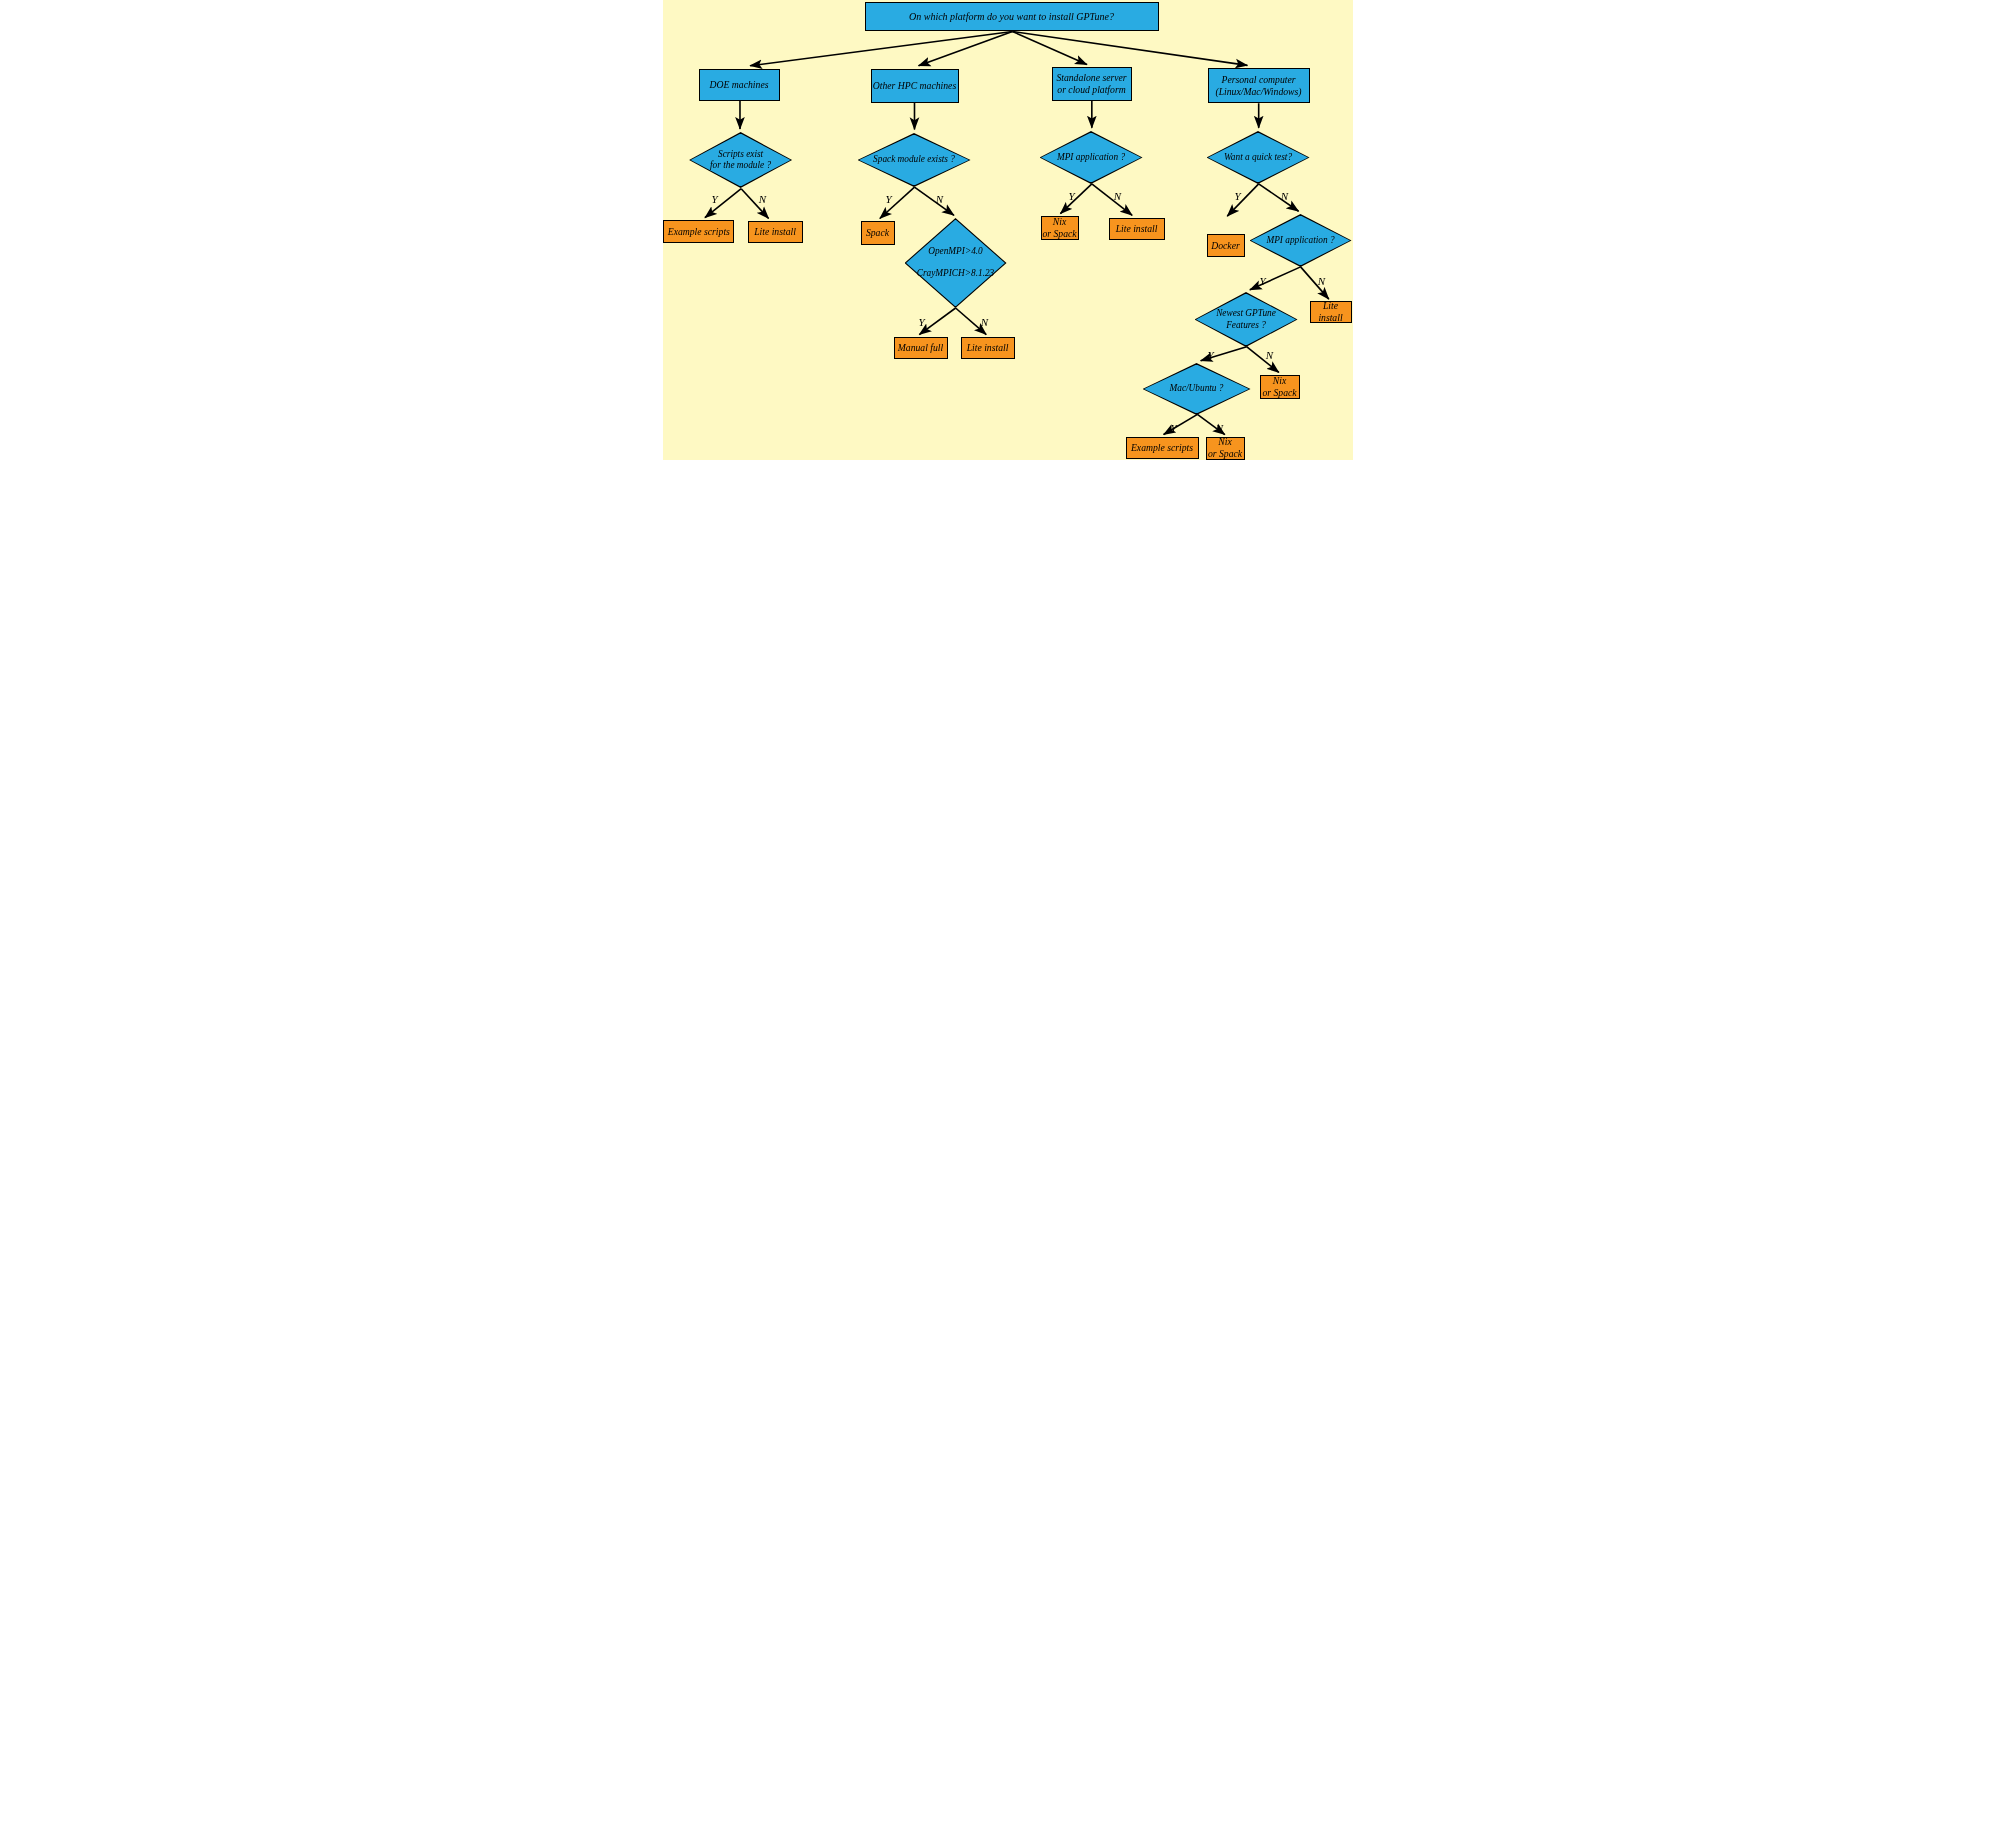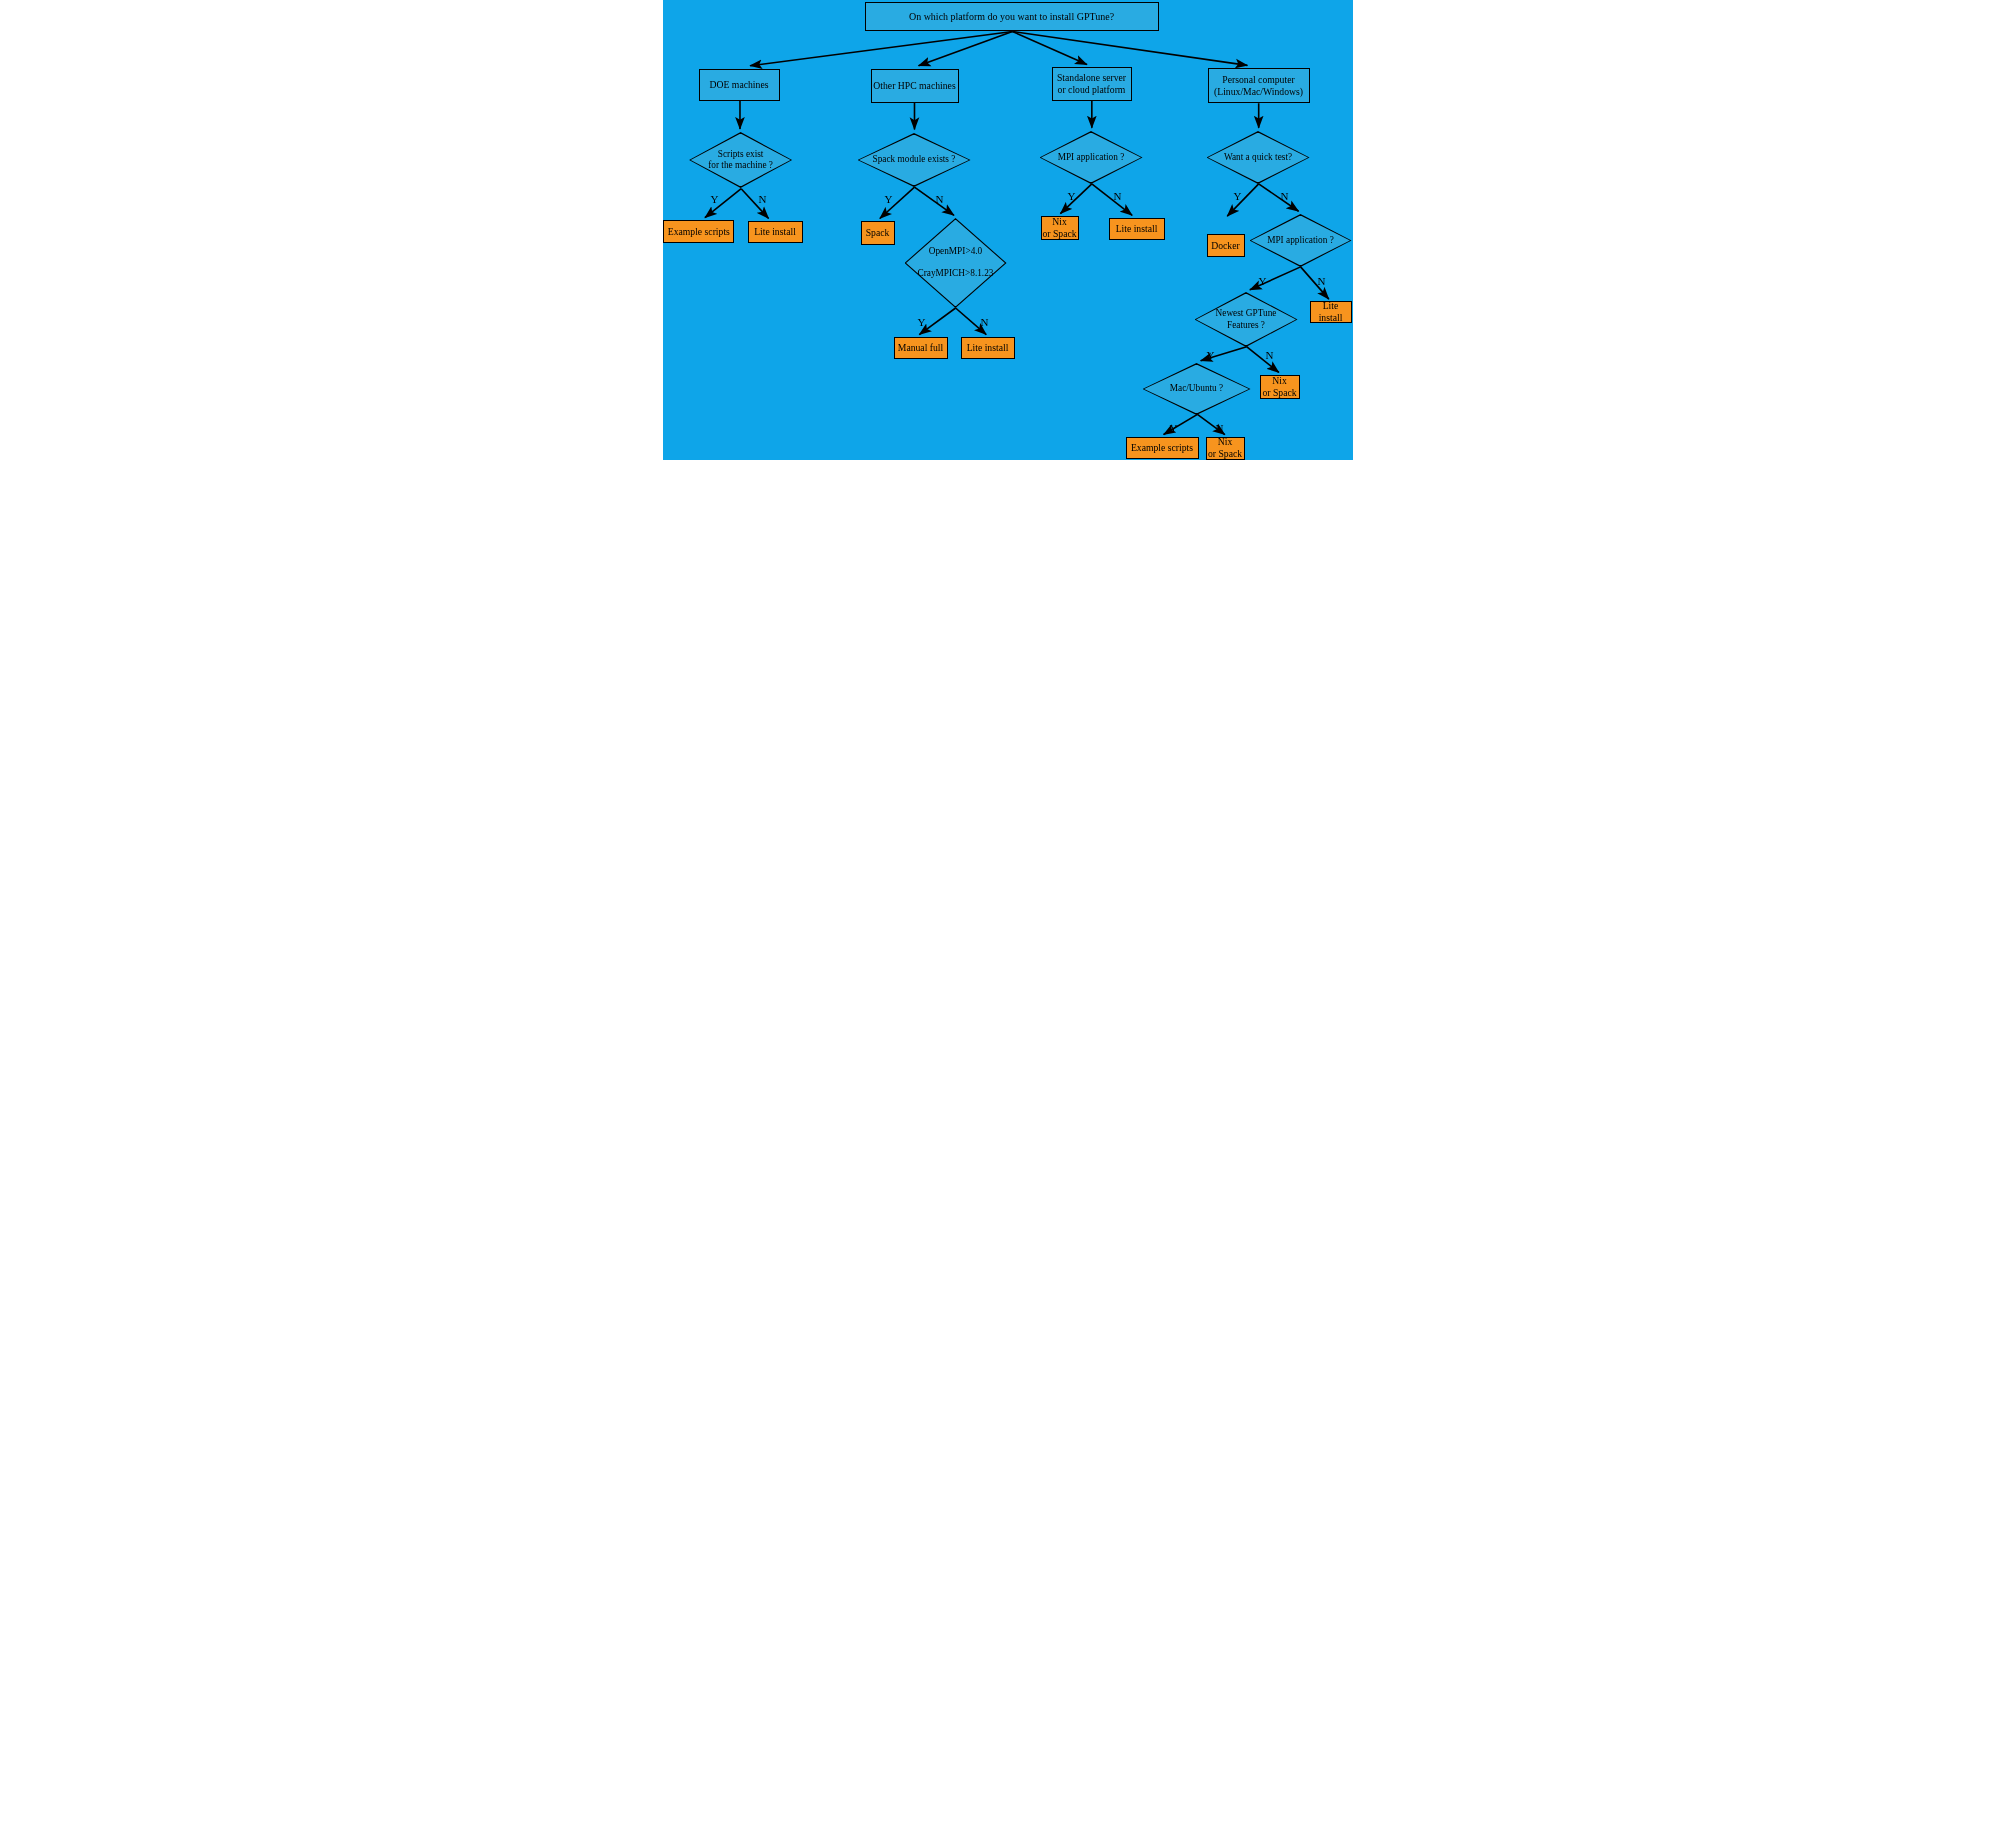--- a/index.html
+++ b/index.html
@@ -9,22 +9,23 @@
   }
   body {
     font-family: "Liberation Serif", "DejaVu Serif", serif;
     color: #000;
   }
   #canvas {
     position: relative;
     width: 690px;
     height: 460px;
     margin: 0 auto;
-    background: #0ea5e9;
+    background: #fef9c3;
     overflow: hidden;
+    font-style: italic;
   }
   #arrows {
     position: absolute;
     left: 0; top: 0;
     width: 690px;
     height: 460px;
     z-index: 0;
   }
   .node {
     position: absolute;
@@ -142,21 +143,21 @@
     <span>or cloud platform</span>
   </div>
 
   <div class="node rect-blue" style="left:545px; top:68px; width:102px; height:35px;">
     <span>Personal computer</span>
     <span>(Linux/Mac/Windows)</span>
   </div>
 
   <div class="node diamond" style="left:26.6px; top:132px; width:103px; height:56px;">
     <span class="dline">Scripts exist</span>
-    <span class="dline">for the machine ?</span>
+    <span class="dline">for the module ?</span>
   </div>
   <span class="yn-label" style="left:52px; top:199px;">Y</span>
   <span class="yn-label" style="left:100px; top:199px;">N</span>
   <div class="node rect-orange" style="left:0.8px; top:220px; width:71px; height:23.4px;">
     <span>Example scripts</span>
   </div>
   <div class="node rect-orange" style="left:85px; top:221px; width:55px; height:22px;">
     <span>Lite install</span>
   </div>
 

